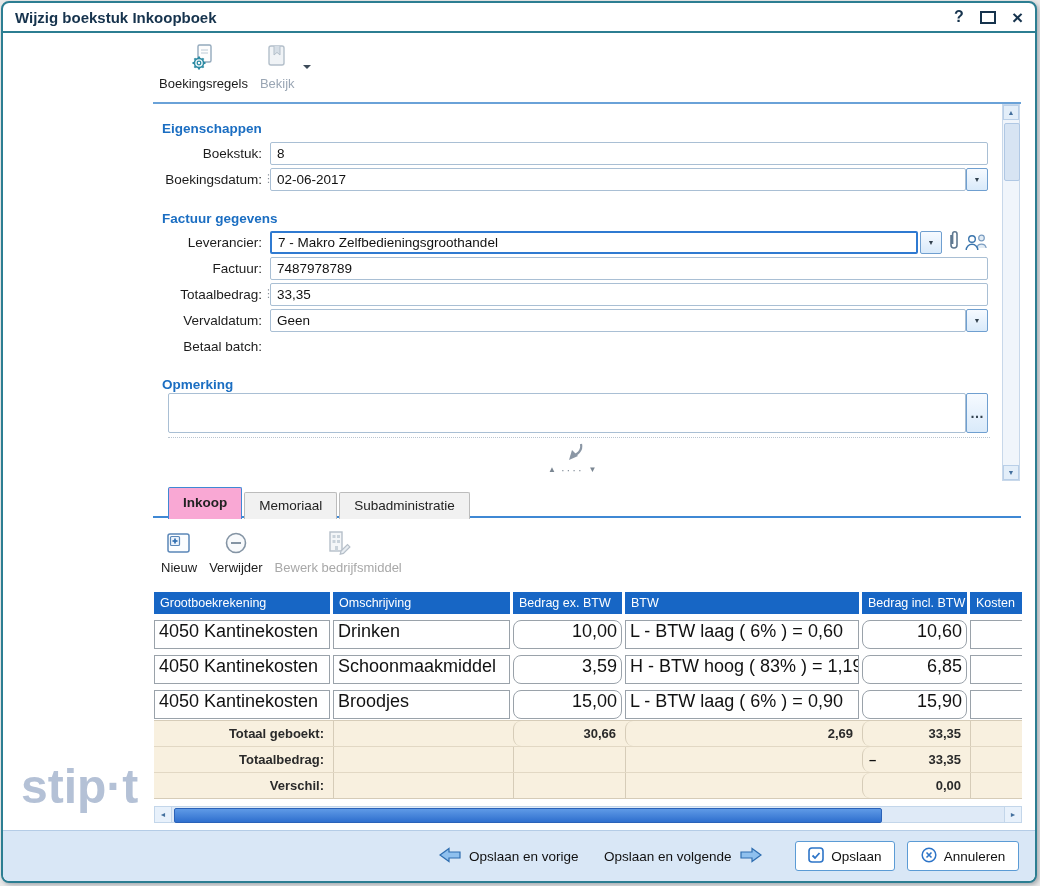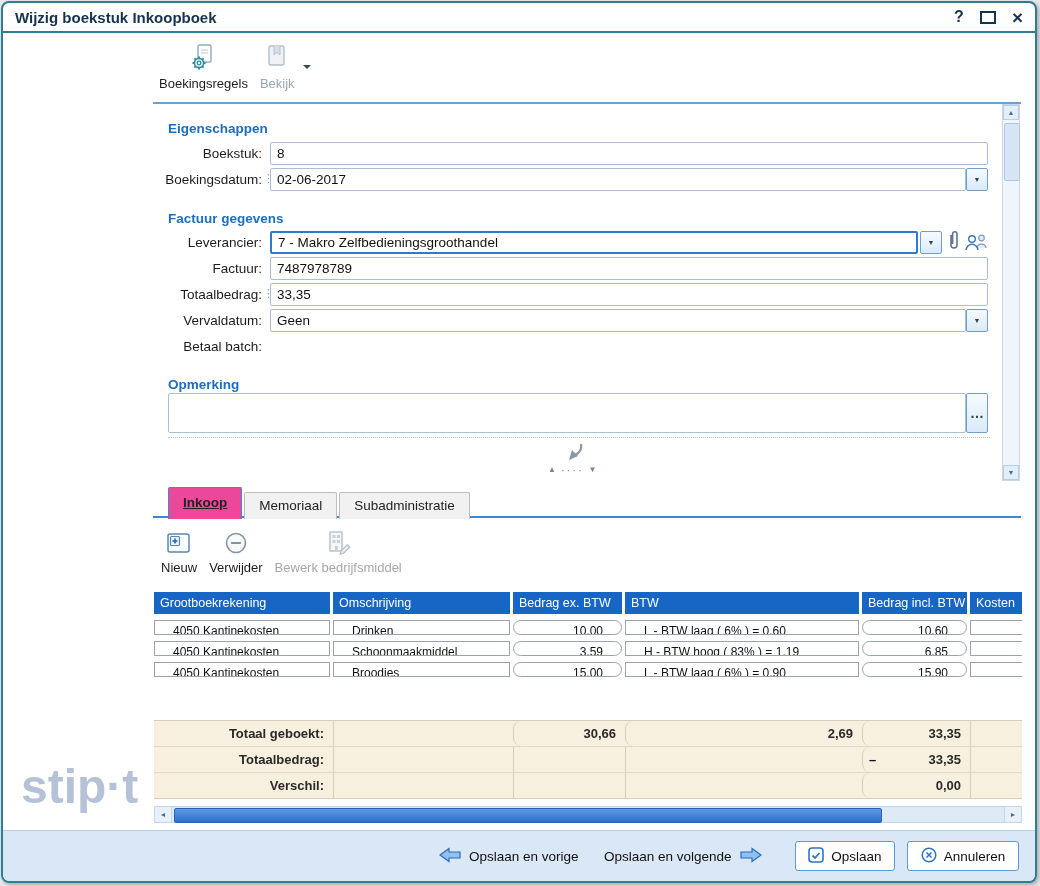--- a/index.html
+++ b/index.html
@@ -13,53 +13,53 @@
   .tb-close{font-size:19px;font-weight:bold;color:#16334d;cursor:pointer;line-height:1;}
   
   .toolbar-top{position:absolute;left:150px;top:36px;display:flex;align-items:flex-start;}
   .tool{display:flex;flex-direction:column;align-items:center;cursor:pointer;padding:2px 6px;}
   .tool .ticon{height:32px;display:flex;align-items:flex-end;}
   .tool .tlabel{font-size:13px;color:#1c1c1c;margin-top:3px;}
   .tool.disabled .tlabel{color:#9aa6b4;}
   .caret-down{width:0;height:0;border:4px solid transparent;border-top-color:#3c4a58;margin:26px 0 0 2px;}
   
   .panel-topline{position:absolute;left:150px;top:99px;width:868px;border-top:2px solid #6aa2d8;}
-  .sect{position:absolute;left:165px;font-size:13.5px;font-weight:bold;color:#1b6ec2;text-align:center;}
+  .sect{position:absolute;left:159px;font-size:13.5px;font-weight:bold;color:#1b6ec2;text-align:center;}
   .lbl{position:absolute;left:147px;width:112px;text-align:right;font-size:13.5px;color:#1c1c1c;white-space:nowrap;overflow:hidden;}
   .inp{position:absolute;left:267px;height:23px;border:1px solid #a9bfd4;border-radius:2px;font-family:"Liberation Sans",sans-serif;font-size:13.5px;color:#111;padding:0 6px;box-sizing:border-box;background:#fff;}
   .inp.focused{border:2px solid #2f7ad1;}
   .ddbtn{position:absolute;width:22px;height:23px;background:linear-gradient(#f6faff,#d9eafa);border:1px solid #6f9fd0;border-radius:2px;box-sizing:border-box;display:flex;align-items:center;justify-content:center;cursor:pointer;}
   .ddbtn span{font-size:7px;color:#33424f;}
   .handle{position:absolute;font-size:11px;color:#8a929a;cursor:grab;line-height:10px;}
   .ta{position:absolute;left:165px;border:1px solid #a9bfd4;border-radius:2px;background:#fff;resize:none;font-family:"Liberation Sans",sans-serif;font-size:13.5px;padding:3px 6px;box-sizing:border-box;}
   .morebtn{position:absolute;width:22px;background:linear-gradient(#f6faff,#d9eafa);border:1px solid #6f9fd0;border-radius:2px;box-sizing:border-box;display:flex;align-items:center;justify-content:center;font-size:14px;font-weight:bold;color:#33424f;cursor:pointer;}
   .dotline{position:absolute;left:165px;top:434px;width:822px;border-top:1px dotted #b9c5d1;}
   .split-handle{position:absolute;left:545px;top:462px;display:flex;align-items:center;gap:5px;color:#7a8692;font-size:8px;cursor:row-resize;}
   .split-handle .dots{letter-spacing:2px;font-size:11px;line-height:6px;}
   
   .vscroll{position:absolute;left:999px;top:101px;width:18px;height:377px;background:#f0f5fb;border:1px solid #c8d8ea;box-sizing:border-box;}
   .vs-btn{position:absolute;left:0;width:16px;height:15px;background:#e3eef9;border:1px solid #b9cfe8;display:flex;align-items:center;justify-content:center;font-size:7px;color:#44709e;cursor:pointer;box-sizing:border-box;}
   .vs-thumb{position:absolute;left:1px;top:18px;width:14px;height:56px;background:#d7e4f3;border:1px solid #b0c8e4;border-radius:2px;cursor:grab;}
   
   .tabline{position:absolute;left:150px;top:513px;width:868px;border-top:2px solid #3f88d4;z-index:1;}
   .tabs{position:absolute;left:165px;top:484px;display:flex;align-items:flex-end;z-index:2;}
   .tab{height:26px;line-height:26px;padding:0 14px;font-size:13.5px;color:#222;background:#f1f1f1;border:1px solid #bcbcbc;border-bottom:none;border-radius:2px 2px 0 0;margin-right:2px;cursor:pointer;}
-  .tab.active{height:31px;line-height:30px;background:#ec4899;border:1px solid #3f88d4;border-bottom:none;font-weight:bold;text-decoration:underline;}
+  .tab.active{height:31px;line-height:30px;background:#f9a8d4;border:1px solid #3f88d4;border-bottom:none;font-weight:bold;}
   
   .toolbar-table{position:absolute;left:158px;top:525px;display:flex;gap:12px;}
   .ttool{display:flex;flex-direction:column;align-items:center;cursor:pointer;}
   .ttool .ticon{height:30px;display:flex;align-items:center;}
   .ttool .tlabel{font-size:13px;color:#1c1c1c;margin-top:2px;white-space:nowrap;}
   .ttool.disabled .tlabel{color:#a8a8a8;}
   
   .tablewrap{position:absolute;left:151px;top:589px;width:868px;overflow:hidden;}
   .tgrid{display:grid;grid-template-columns:176px 177px 109px 234px 105px 140px;column-gap:3px;}
   .th{background:#1766c5;color:#fff;font-size:12.5px;height:22px;line-height:22px;padding:0 6px;white-space:nowrap;overflow:hidden;cursor:pointer;}
   .trow{margin-top:6px;}
-  .td{height:15px;line-height:20px;background:#fff;border:1px solid #9aa2aa;padding:0 18px;font-size:12px;color:#111;box-sizing:border-box;white-space:nowrap;overflow:hidden;cursor:text;}
+  .td{height:29px;line-height:20px;background:#fff;border:1px solid #9aa2aa;padding:0 4px;font-size:18px;color:#111;box-sizing:border-box;white-space:nowrap;overflow:hidden;cursor:text;}
   .num{text-align:right;border-radius:8px;}
   
   .totals{position:absolute;left:151px;top:717px;width:868px;background:#f8f0df;border-top:1px solid #d6ccb8;border-bottom:1px solid #d6ccb8;box-sizing:border-box;}
   .totrow{display:grid;grid-template-columns:176px 177px 109px 234px 105px 140px;column-gap:3px;border-bottom:1px solid #e2d8c4;}
   .totrow:last-child{border-bottom:none;}
   .totcell{height:25px;line-height:25px;font-size:13px;font-weight:bold;color:#2a2a2a;padding:0 6px;border-left:1px solid #d6ccb8;white-space:nowrap;overflow:hidden;position:relative;}
   .totcell:first-child{border-left:none;text-align:right;}
   .dash{position:absolute;left:6px;font-weight:bold;color:#111;}
   
   .hscroll{position:absolute;left:151px;top:803px;width:868px;height:17px;background:#dfeaf7;border:1px solid #c3d6ea;box-sizing:border-box;}

